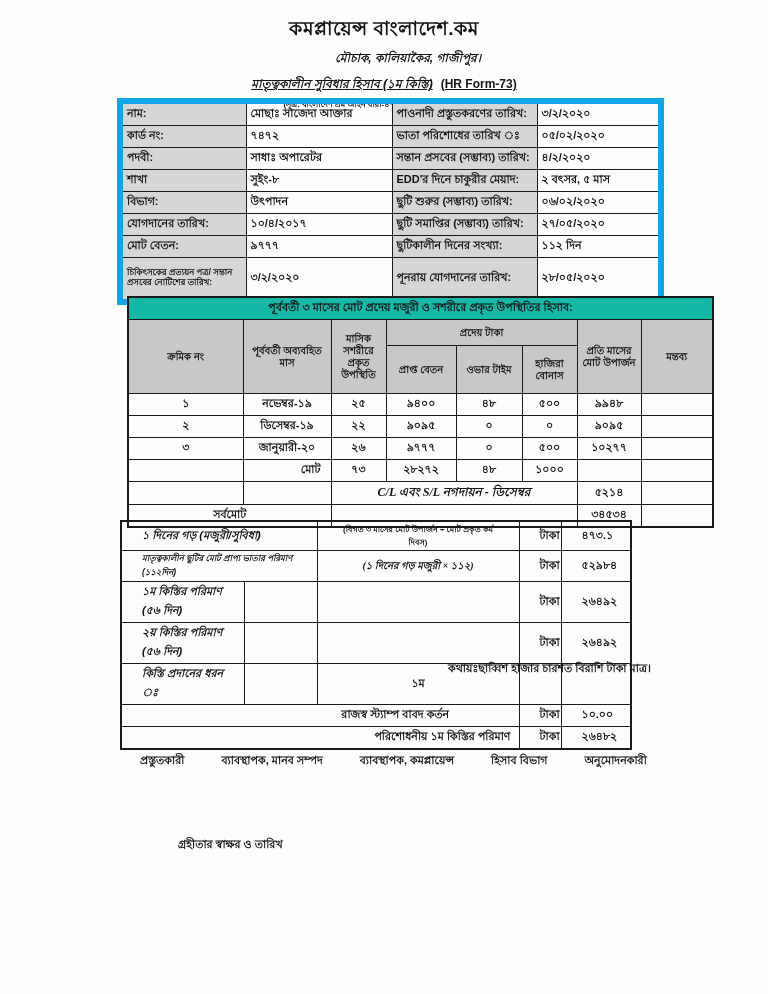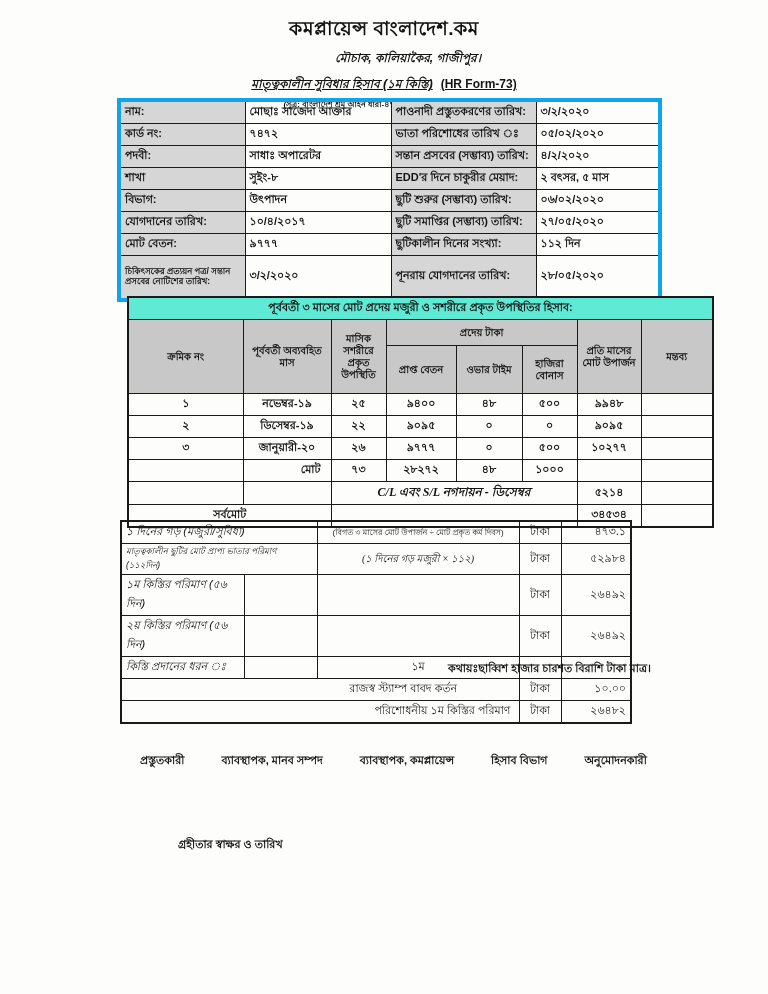--- a/index.html
+++ b/index.html
@@ -22,41 +22,41 @@
   .form-title-line { margin-top: 6px; font-size: 12px; font-weight: bold; }
   .form-title-line .ft { font-style: italic; text-decoration: underline; margin-right: 8px; }
   .form-title-line .fc { text-decoration: underline; }
   .reference-line { margin-top: 3px; font-size: 8px; font-weight: bold; }
 
   
   table { border-collapse: collapse; table-layout: fixed; }
   td, th { border: 1px solid #1a1a1a; overflow: hidden; }
 
   
-  .t1 { position: absolute; left: 117px; top: 98px; width: 541px; border: 4px solid #0ea5e9; }
+  .t1 { position: absolute; left: 117px; top: 98px; width: 541px; border: 6px solid #0ea5e9; }
   .t1 td { font-size: 11px; font-weight: bold; padding: 1px 4px; vertical-align: middle; }
   .t1 tr { height: 19px; }
   .t1 tr.tall { height: 44px; }
   .t1 td.lbl { background: #d6d6d6; }
   .t1 td.small-lbl { font-size: 8.5px; line-height: 1.15; }
 
   
   .t2 { position: absolute; left: 127px; top: 296px; width: 585px; border: 2px solid #1a1a1a; }
   .t2 td { font-size: 11px; font-weight: bold; text-align: center; vertical-align: middle; padding: 1px 3px; }
-  .t2 .title-row td { background: #5eead4; height: 20px; font-size: 11px; }
+  .t2 .title-row td { background: #14b8a6; height: 20px; font-size: 11px; }
   .t2 .hdr { background: #c8c8c8; font-size: 10px; line-height: 1.2; }
   .t2 .group-row { height: 26px; }
   .t2 .sub-row { height: 48px; }
   .t2 .data-row { height: 18px; }
   .t2 .right-pad { text-align: right; padding-right: 10px; padding-left: 12px; }
   .t2 .encash { font-family: "Liberation Serif", serif; font-style: italic; font-size: 12px; }
 
   
   .t3 { position: absolute; left: 120px; top: 520px; width: 510px; border: 2px solid #1a1a1a; }
-  .t3 td { font-size: 11px; font-weight: normal; vertical-align: middle; padding: 1px 4px; }
+  .t3 td { font-size: 11px; font-weight: bold; vertical-align: middle; padding: 1px 20px; }
   .t3 tr { height: 19px; }
   .t3 td.formula { text-align: center; font-size: 8px; }
   .t3 td.formula-md { text-align: center; font-size: 10px; font-family: "Liberation Serif", serif; font-style: italic; }
   .t3 td.unit { text-align: center; }
   .t3 td.amount { text-align: right; }
   .t3 td.tiny-lbl { font-size: 8.5px; font-style: italic; }
   .t3 td.italic-lbl { font-style: italic; }
   .t3 td.center-shift { text-align: center; padding-left: 170px; }
   .t3 td.right-lbl { text-align: right; padding-right: 8px; }
   .t3 td.center { text-align: center; }

